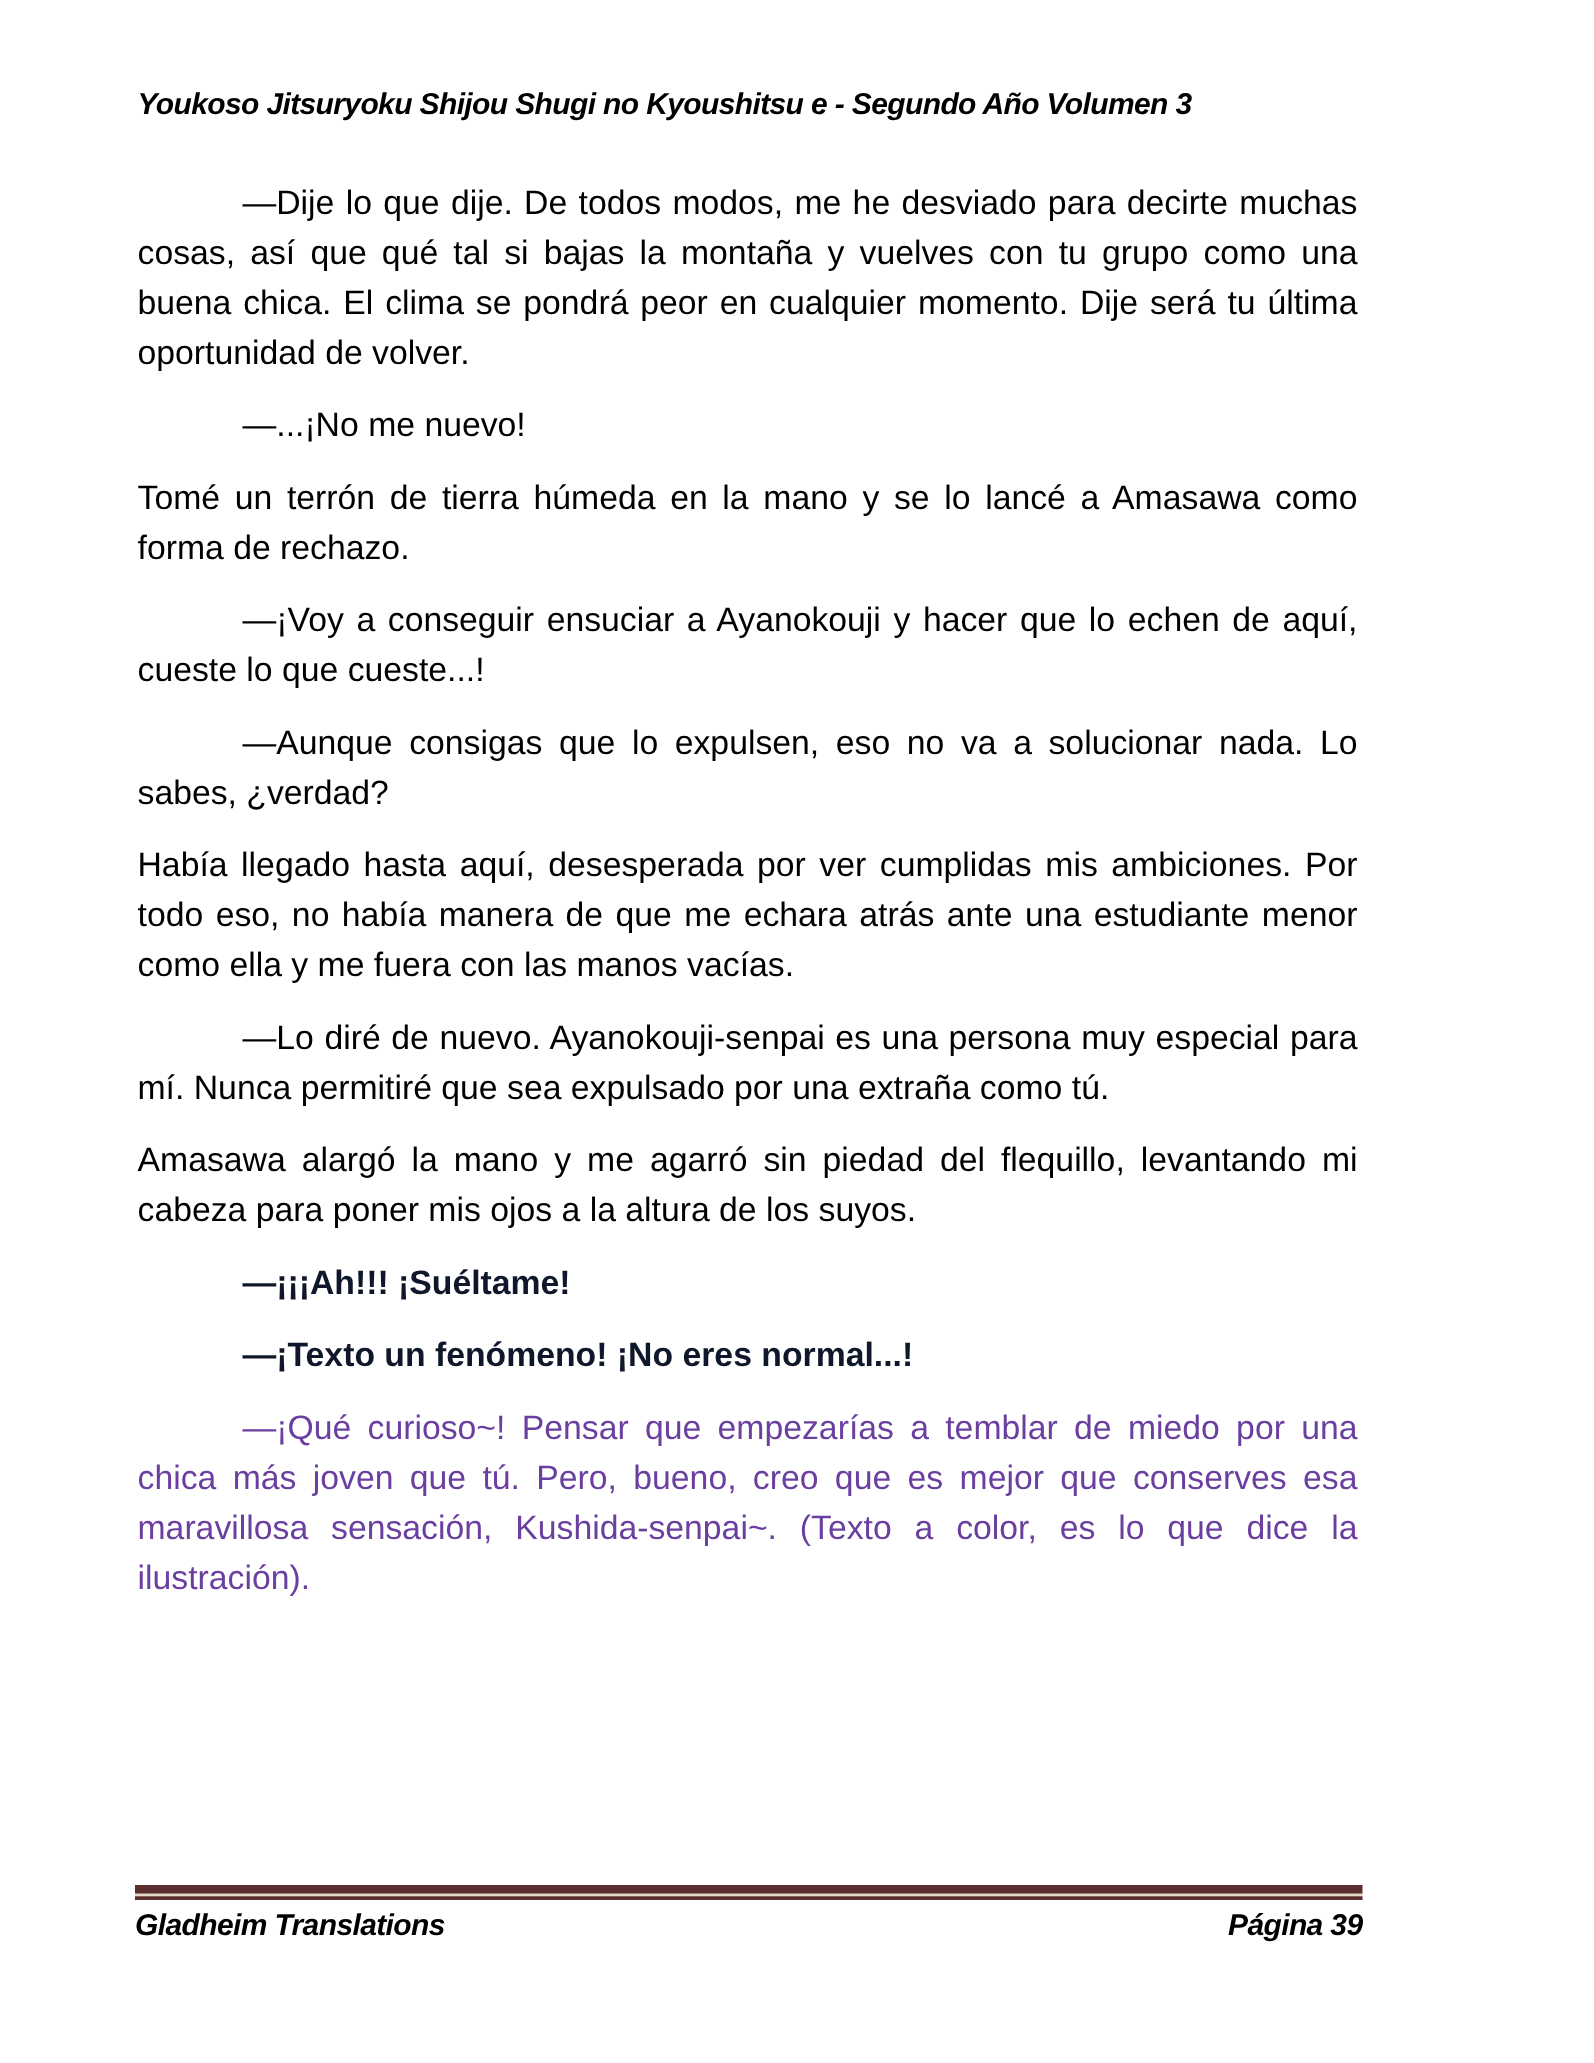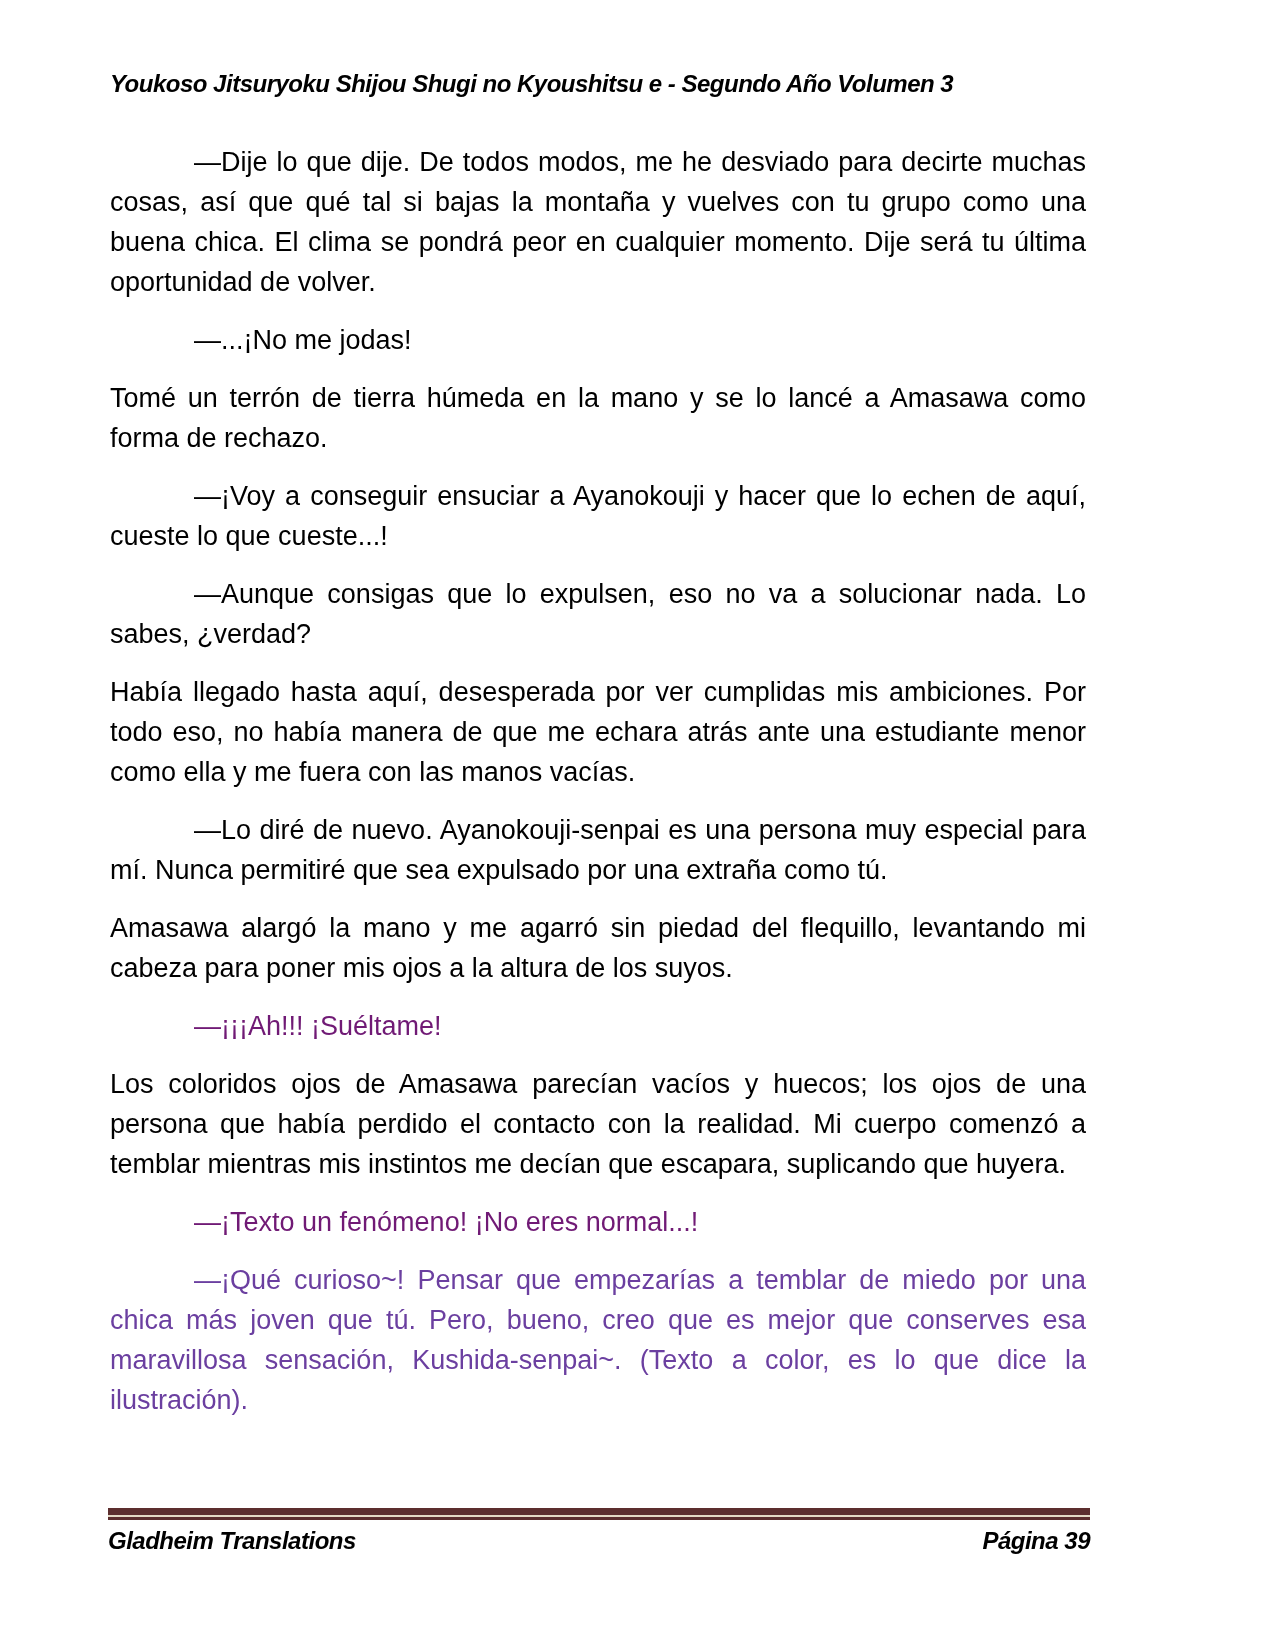--- a/index.html
+++ b/index.html
@@ -30,21 +30,21 @@
     left: 110px;
     right: 112px;
   }
   .doc-body p {
     margin: 0 0 18px 0;
     font-size: 27px;
     line-height: 40px;
     text-align: justify;
   }
   .doc-body p.dialogue { text-indent: 84px; }
-  .doc-body p.c-orange { color: #701a75; }
+  .doc-body p.c-orange { color: #0f172a; font-weight: bold; }
   .doc-body p.c-purple { color: #6B3FA0; }
   .doc-footer {
     position: absolute;
     left: 108px;
     right: 108px;
     top: 1508px;
   }
   .footer-bar-thick { height: 7px; background: #5C2E2E; }
   .footer-bar-gap   { height: 2px; background: #E3D9C4; }
   .footer-bar-thin  { height: 3px; background: #5C2E2E; }
@@ -62,29 +62,28 @@
 </style>
 </head>
 <body>
 
 <div class="page">
 
   <div class="doc-header">Youkoso Jitsuryoku Shijou Shugi no Kyoushitsu e - Segundo Año Volumen 3</div>
 
   <div class="doc-body" id="doc-body">
       <p class="dialogue">—Dije lo que dije. De todos modos, me he desviado para decirte muchas cosas, así que qué tal si bajas la montaña y vuelves con tu grupo como una buena chica. El clima se pondrá peor en cualquier momento. Dije será tu última oportunidad de volver.</p>
-      <p class="dialogue">—...¡No me jodas!</p>
+      <p class="dialogue">—...¡No me nuevo!</p>
       <p class="narration">Tomé un terrón de tierra húmeda en la mano y se lo lancé a Amasawa como forma de rechazo.</p>
       <p class="dialogue">—¡Voy a conseguir ensuciar a Ayanokouji y hacer que lo echen de aquí, cueste lo que cueste...!</p>
       <p class="dialogue">—Aunque consigas que lo expulsen, eso no va a solucionar nada. Lo sabes, ¿verdad?</p>
       <p class="narration">Había llegado hasta aquí, desesperada por ver cumplidas mis ambiciones. Por todo eso, no había manera de que me echara atrás ante una estudiante menor como ella y me fuera con las manos vacías.</p>
       <p class="dialogue">—Lo diré de nuevo. Ayanokouji-senpai es una persona muy especial para mí. Nunca permitiré que sea expulsado por una extraña como tú.</p>
       <p class="narration">Amasawa alargó la mano y me agarró sin piedad del flequillo, levantando mi cabeza para poner mis ojos a la altura de los suyos.</p>
       <p class="dialogue c-orange">—¡¡¡Ah!!! ¡Suéltame!</p>
-      <p class="narration">Los coloridos ojos de Amasawa parecían vacíos y huecos; los ojos de una persona que había perdido el contacto con la realidad. Mi cuerpo comenzó a temblar mientras mis instintos me decían que escapara, suplicando que huyera.</p>
       <p class="dialogue c-orange">—¡Texto un fenómeno! ¡No eres normal...!</p>
       <p class="dialogue c-purple">—¡Qué curioso~! Pensar que empezarías a temblar de miedo por una chica más joven que tú. Pero, bueno, creo que es mejor que conserves esa maravillosa sensación, Kushida-senpai~. (Texto a color, es lo que dice la ilustración).</p>
     </div>
 
   <div class="doc-footer">
     <div class="footer-bar-thick"></div>
     <div class="footer-bar-gap"></div>
     <div class="footer-bar-thin"></div>
     <div class="footer-row">
       <span>Gladheim Translations</span>

